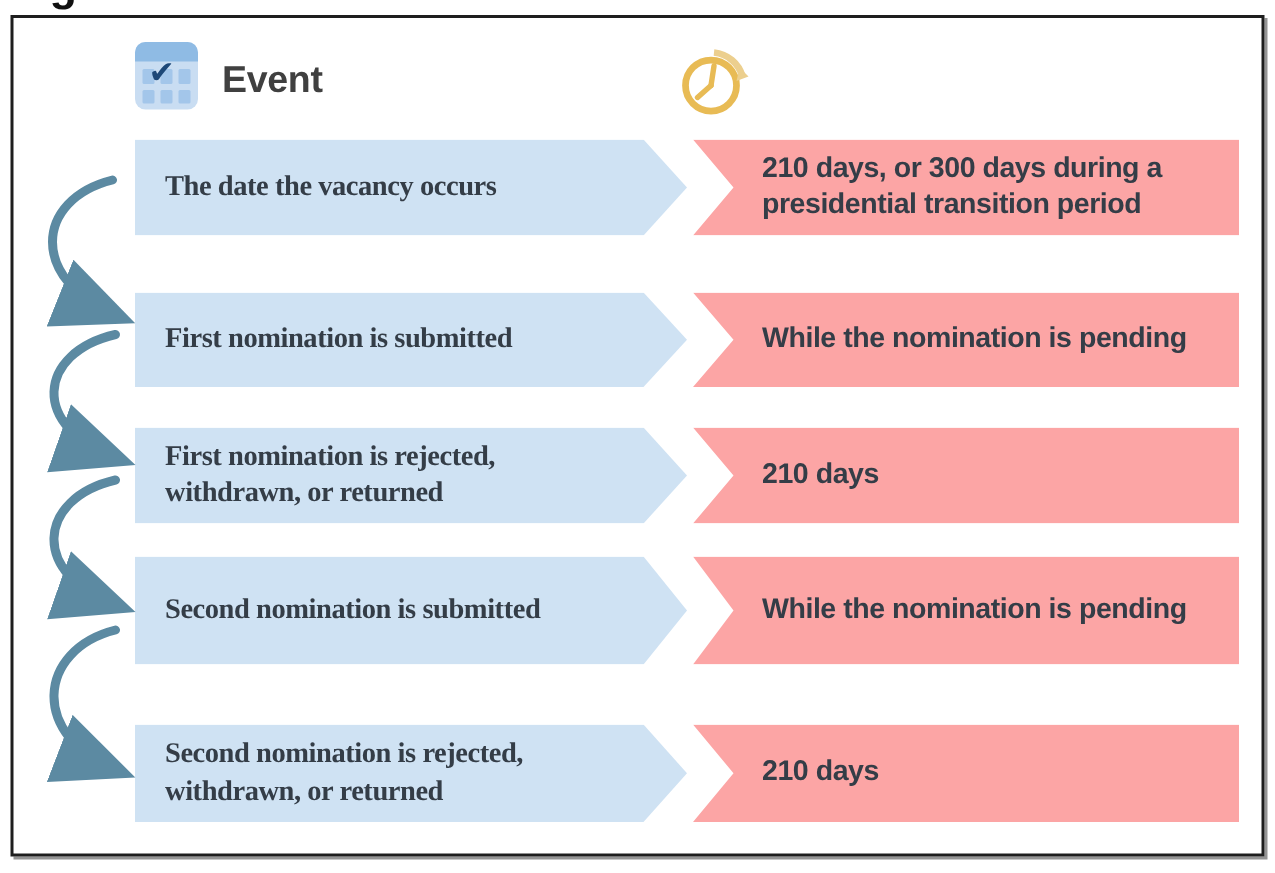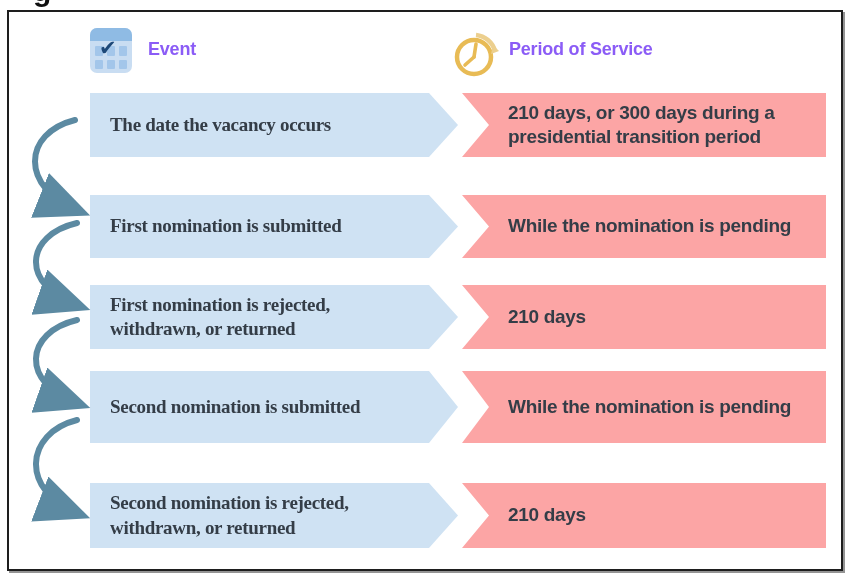--- a/index.html
+++ b/index.html
@@ -11,21 +11,21 @@
              overflow:hidden;color:#101010;}
   .g-remnant span{position:relative;top:-26px;font-size:30px;font-weight:700;
                   font-family:"Liberation Sans",sans-serif;}
 
   
   .figure-border{position:absolute;left:7px;top:10px;width:832px;height:557px;
                  border:2px solid #1e1e1e;background:#ffffff;
                  box-shadow:2px 2px 0 rgba(60,60,60,.55);}
 
   
-  .hdr-label{position:absolute;font-size:18px;font-weight:700;color:#8b5cf6;
+  .hdr-label{position:absolute;font-size:25px;font-weight:700;color:#404040;
              letter-spacing:-0.2px;}
   #hdr-event{left:139px;top:27px;}
   #hdr-period{left:500px;top:27px;}
 
   
   .cal-icon{position:absolute;left:81px;top:16px;width:42px;height:45px;
             background:#c9ddf2;border-radius:7px;overflow:hidden;}
   .cal-top{position:absolute;left:0;top:0;width:100%;height:13px;background:#8fbbe4;}
   .cal-grid{position:absolute;left:5px;top:18px;width:32px;height:23px;
             display:grid;grid-template-columns:repeat(3,1fr);
@@ -82,21 +82,20 @@
   </div>
   <div class="hdr-label" id="hdr-event">Event</div>
 
   <svg class="clock-icon" viewBox="0 0 50 50">
     <circle cx="24" cy="27" r="17" fill="none" stroke="#e8bb55" stroke-width="4.5"></circle>
     <path d="M24 27 L26 14" stroke="#e8bb55" stroke-width="3.6" stroke-linecap="round" fill="none"></path>
     <path d="M24 27 L15 35" stroke="#e8bb55" stroke-width="3.6" stroke-linecap="round" fill="none"></path>
     <path d="M26 5 A 22 22 0 0 1 45 21" fill="none" stroke="#eccf8e" stroke-width="4.5"></path>
     <path d="M41 24 L49 21 L43 15 Z" fill="#eccf8e"></path>
   </svg>
-  <div class="hdr-label" id="hdr-period">Period of Service</div>
 
   <div class="row" id="row1">
     <div class="event-box">
       <div class="cell-text">The date the vacancy occurs</div>
     </div>
     <div class="period-box">
       <div class="cell-text">210 days, or 300 days during a presidential transition period</div>
     </div>
   </div>
 

